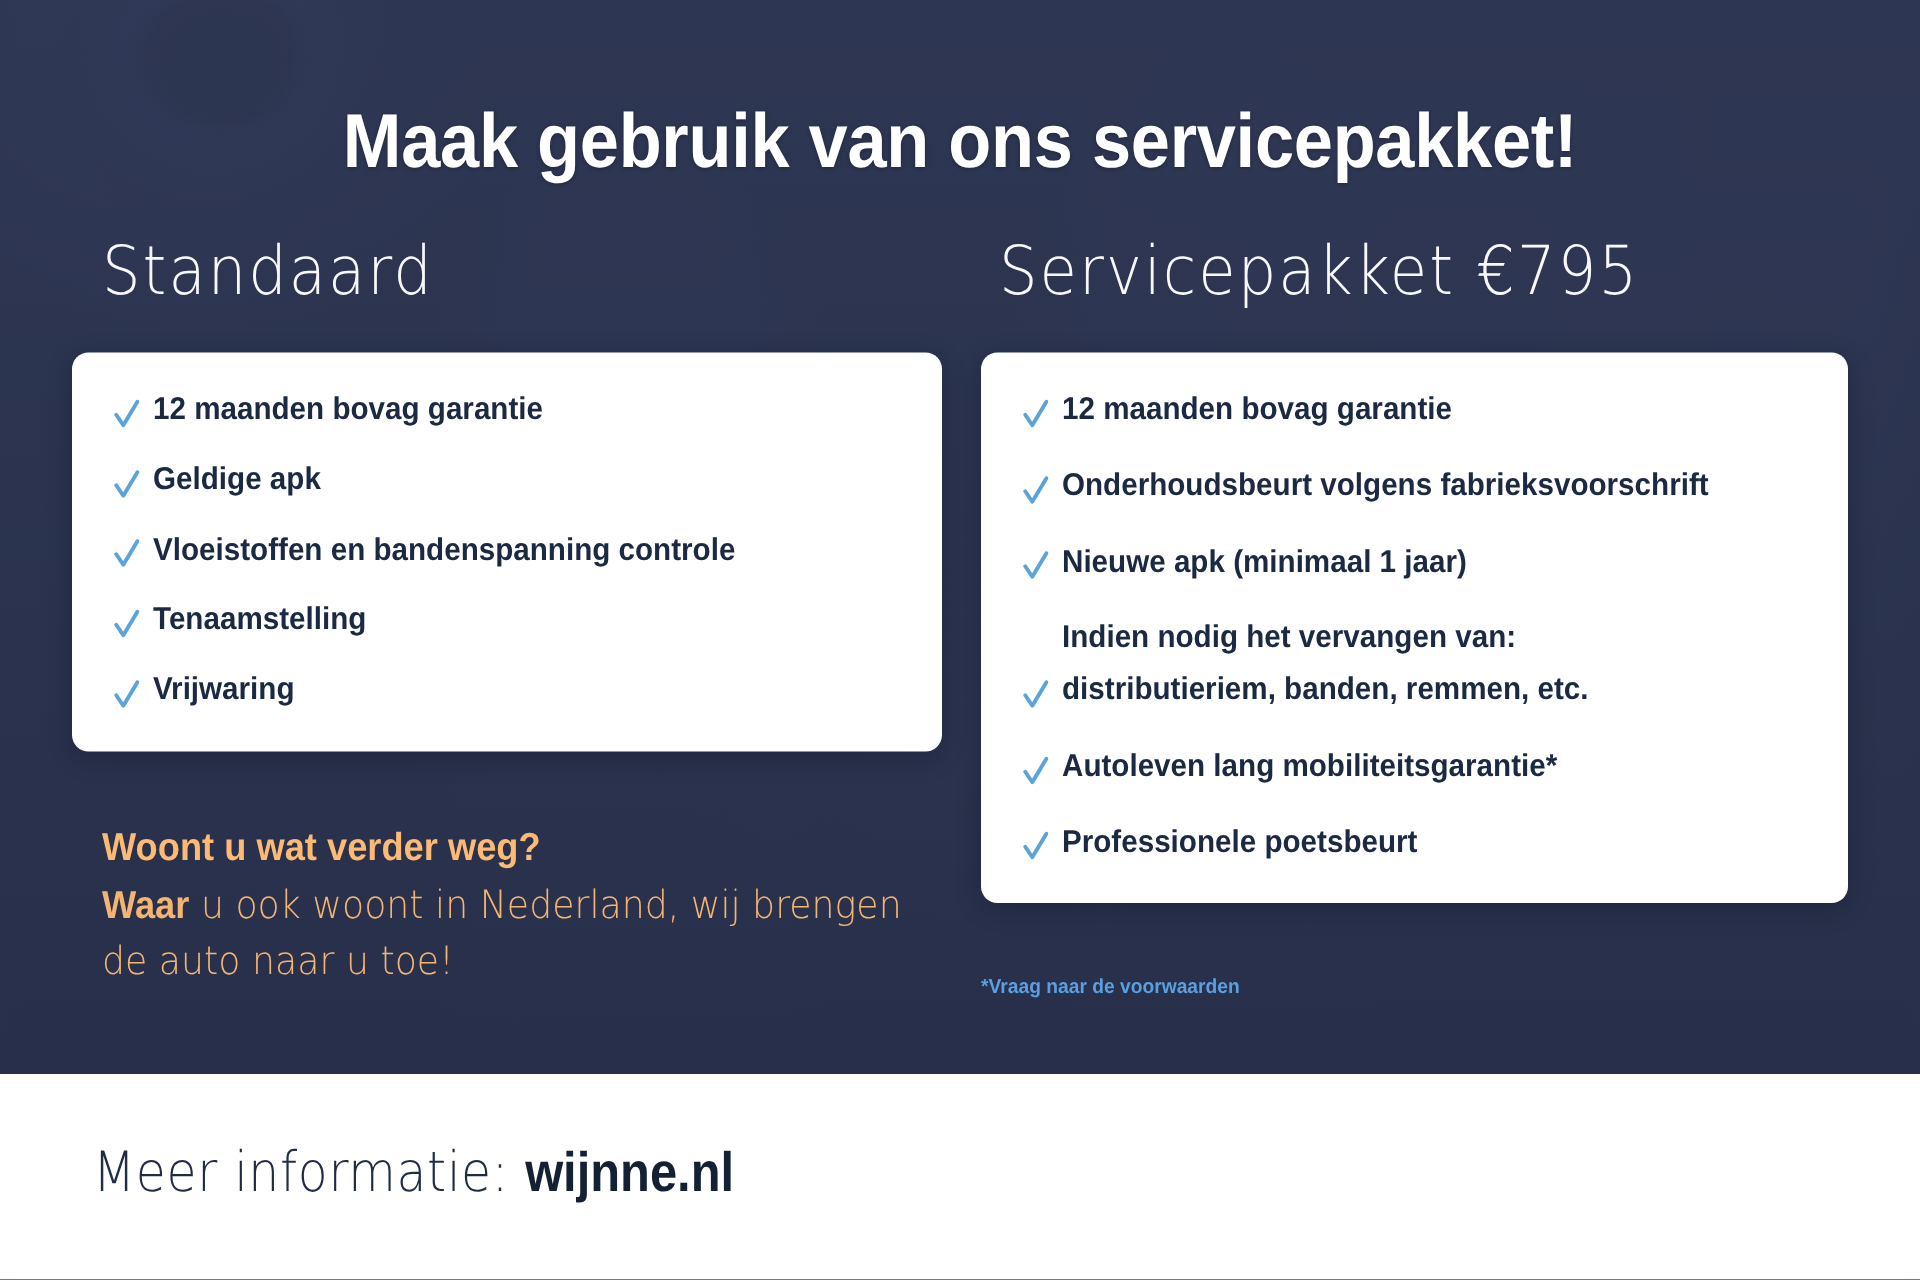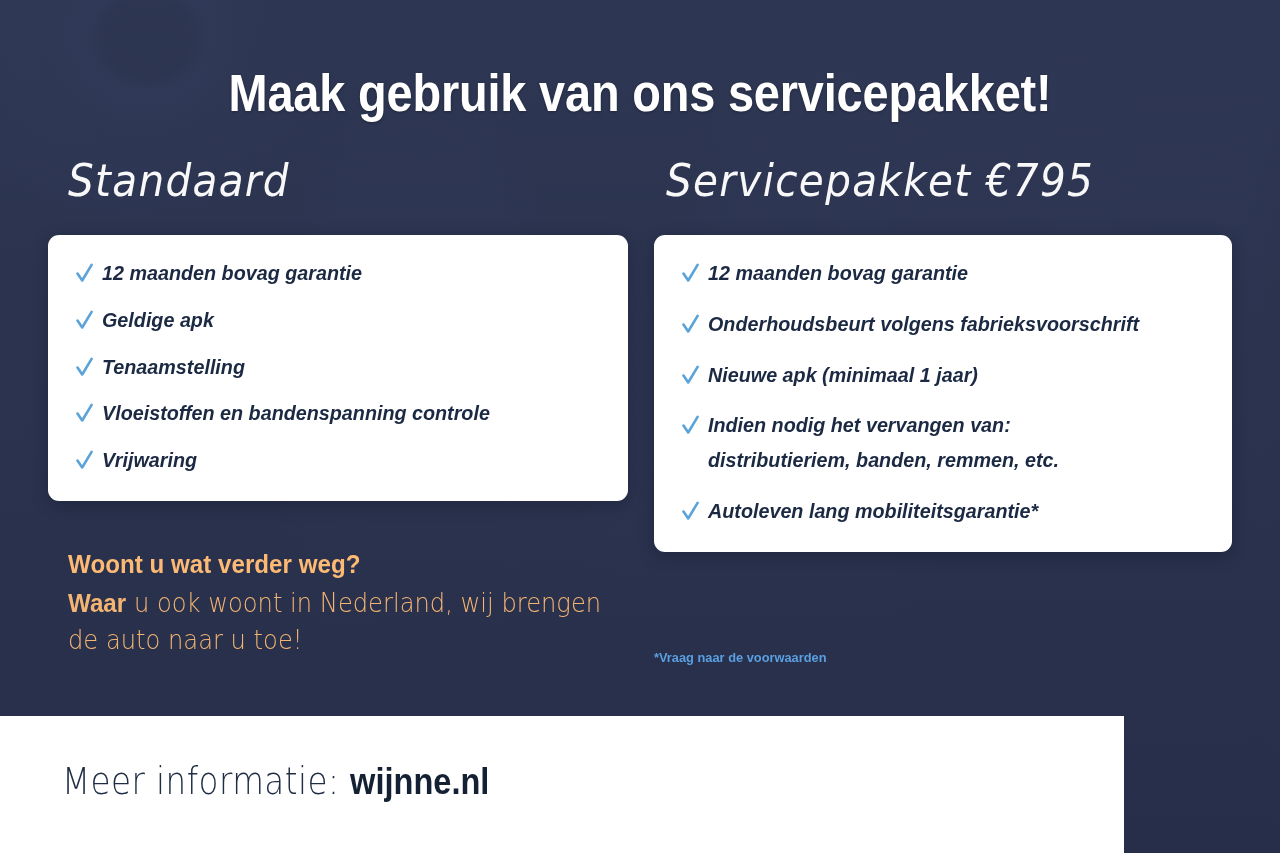--- a/index.html
+++ b/index.html
@@ -75,21 +75,21 @@
 
   .headline{
     position:absolute;left:0;top:64px;width:1280px;text-align:center;
     color:#ffffff;
     font-family:"Liberation Sans", sans-serif;
     font-weight:bold;font-size:51px;letter-spacing:-0.2px;
     transform:scaleX(.92);transform-origin:center top;
     text-shadow:0 1px 3px rgba(0,0,0,.28);
   }
 
-  .col{position:absolute;top:158px;font-style:italic;}
+  .col{position:absolute;top:158px;}
   .col-left{left:48px;width:580px;}
   .col-right{left:654px;width:682px;}
 
   .col-title{
     color:#ffffff;font-size:45px;font-weight:300;
     font-family:"DejaVu Sans", sans-serif;
     letter-spacing:1.5px;line-height:1;
     transform:scaleX(.90);transform-origin:left top;
     opacity:.97;
     margin:0 0 32px 20px;
@@ -100,21 +100,21 @@
   .card{
     background:#ffffff;border-radius:11px;
     box-shadow:0 4px 16px rgba(10,14,28,.28);
     padding:26px 28px 24px 28px;
     box-sizing:border-box;
   }
   .card-left{width:580px;}
   .card-right{width:578px;}
 
   .feature{
-    display:flex;align-items:flex-start;gap:9px;
+    display:flex;align-items:flex-end;gap:9px;
     margin:0 0 22px 0;
   }
   .card-right .feature{margin-bottom:26px;}
   .feature:last-child{margin-bottom:4px;}
 
   .check{
     flex:0 0 auto;width:17px;height:22px;position:relative;top:1px;
   }
   .feature-text{
     color:#1b2943;font-weight:bold;font-size:21px;line-height:1.18;
@@ -144,21 +144,21 @@
   .promo-body b{font-family:"Liberation Sans", sans-serif;font-weight:bold;}
 
   .footnote{
     position:absolute;left:654px;top:650px;
     color:#5a9fe0;font-weight:bold;font-size:13.5px;
     transform:scaleX(.95);transform-origin:left top;
   }
 
   
   .footer{
-    position:absolute;left:0;top:716px;width:1124px;height:137px;
+    position:absolute;left:0;top:716px;width:1280px;height:137px;
     background:#ffffff;
   }
   .footer-text{
     position:absolute;left:62px;top:44px;
     font-family:"DejaVu Sans", sans-serif;
     font-weight:300;font-size:37px;color:#1f2c44;
     letter-spacing:.5px;
     transform:scaleX(.88);transform-origin:left top;
     white-space:nowrap;
   }
@@ -213,30 +213,30 @@
           </span>
           <div class="feature-text">Geldige apk</div>
         </div>
 
         <div class="feature">
           <span class="check">
             <svg viewBox="0 0 17 22" width="17" height="22" aria-hidden="true">
                 <path d="M1.5 11.5 L6.2 18.5 L15.6 2.8" fill="none" stroke="#5ba3d9" stroke-width="2.6" stroke-linecap="round" stroke-linejoin="round"></path>
               </svg>
           </span>
+          <div class="feature-text">Vloeistoffen en bandenspanning controle</div>
+        </div>
+
+        <div class="feature">
+          <span class="check">
+            <svg viewBox="0 0 17 22" width="17" height="22" aria-hidden="true">
+                <path d="M1.5 11.5 L6.2 18.5 L15.6 2.8" fill="none" stroke="#5ba3d9" stroke-width="2.6" stroke-linecap="round" stroke-linejoin="round"></path>
+              </svg>
+          </span>
           <div class="feature-text">Tenaamstelling</div>
-        </div>
-
-        <div class="feature">
-          <span class="check">
-            <svg viewBox="0 0 17 22" width="17" height="22" aria-hidden="true">
-                <path d="M1.5 11.5 L6.2 18.5 L15.6 2.8" fill="none" stroke="#5ba3d9" stroke-width="2.6" stroke-linecap="round" stroke-linejoin="round"></path>
-              </svg>
-          </span>
-          <div class="feature-text">Vloeistoffen en bandenspanning controle</div>
         </div>
 
         <div class="feature">
           <span class="check">
             <svg viewBox="0 0 17 22" width="17" height="22" aria-hidden="true">
                 <path d="M1.5 11.5 L6.2 18.5 L15.6 2.8" fill="none" stroke="#5ba3d9" stroke-width="2.6" stroke-linecap="round" stroke-linejoin="round"></path>
               </svg>
           </span>
           <div class="feature-text">Vrijwaring</div>
         </div>
@@ -289,20 +289,28 @@
 
         <div class="feature">
           <span class="check">
             <svg viewBox="0 0 17 22" width="17" height="22" aria-hidden="true">
                 <path d="M1.5 11.5 L6.2 18.5 L15.6 2.8" fill="none" stroke="#5ba3d9" stroke-width="2.6" stroke-linecap="round" stroke-linejoin="round"></path>
               </svg>
           </span>
           <div class="feature-text">Autoleven lang mobiliteitsgarantie*</div>
         </div>
 
+        <div class="feature">
+          <span class="check">
+            <svg viewBox="0 0 17 22" width="17" height="22" aria-hidden="true">
+                <path d="M1.5 11.5 L6.2 18.5 L15.6 2.8" fill="none" stroke="#5ba3d9" stroke-width="2.6" stroke-linecap="round" stroke-linejoin="round"></path>
+              </svg>
+          </span>
+          <div class="feature-text">Professionele poetsbeurt</div>
+        </div>
 
       </div>
     </div>
 
     <div class="footnote">*Vraag naar de voorwaarden</div>
 
     <div class="promo">
       <div class="promo-q">Woont u wat verder weg?</div>
       <div class="promo-body"><b>Waar</b><span> u ook woont in Nederland, wij brengen de auto naar u toe!</span></div>
     </div>

